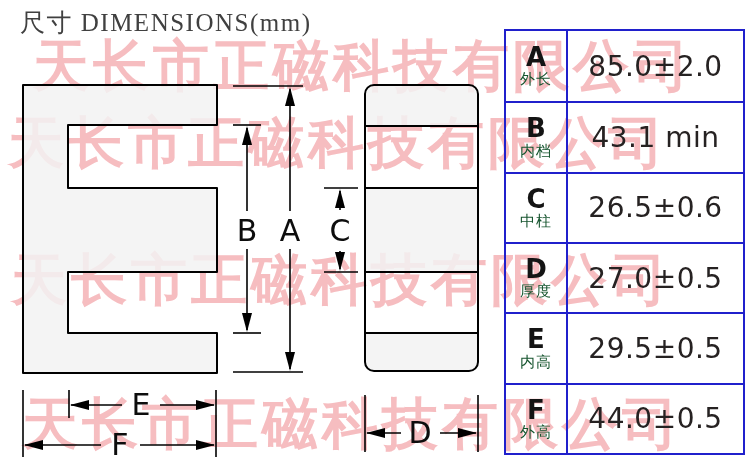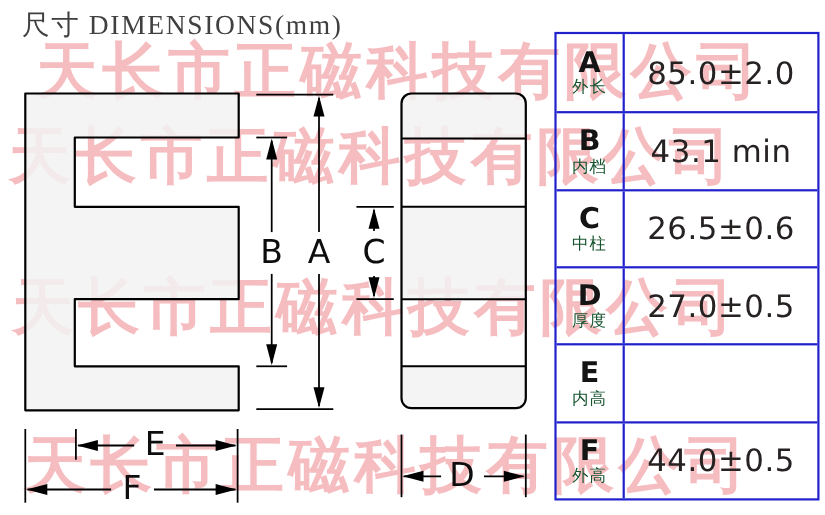--- a/index.html
+++ b/index.html
@@ -174,20 +174,21 @@
         <span class="cn">厚度</span>
       </div>
       <div class="cell-value">27.0±0.5</div>
     </div>
 
     <div class="dim-row">
       <div class="cell-letter">
         <span class="letter">E</span>
         <span class="cn">内高</span>
       </div>
+      <div class="cell-value">29.5±0.5</div>
     </div>
 
     <div class="dim-row">
       <div class="cell-letter">
         <span class="letter">F</span>
         <span class="cn">外高</span>
       </div>
       <div class="cell-value">44.0±0.5</div>
     </div>
 

